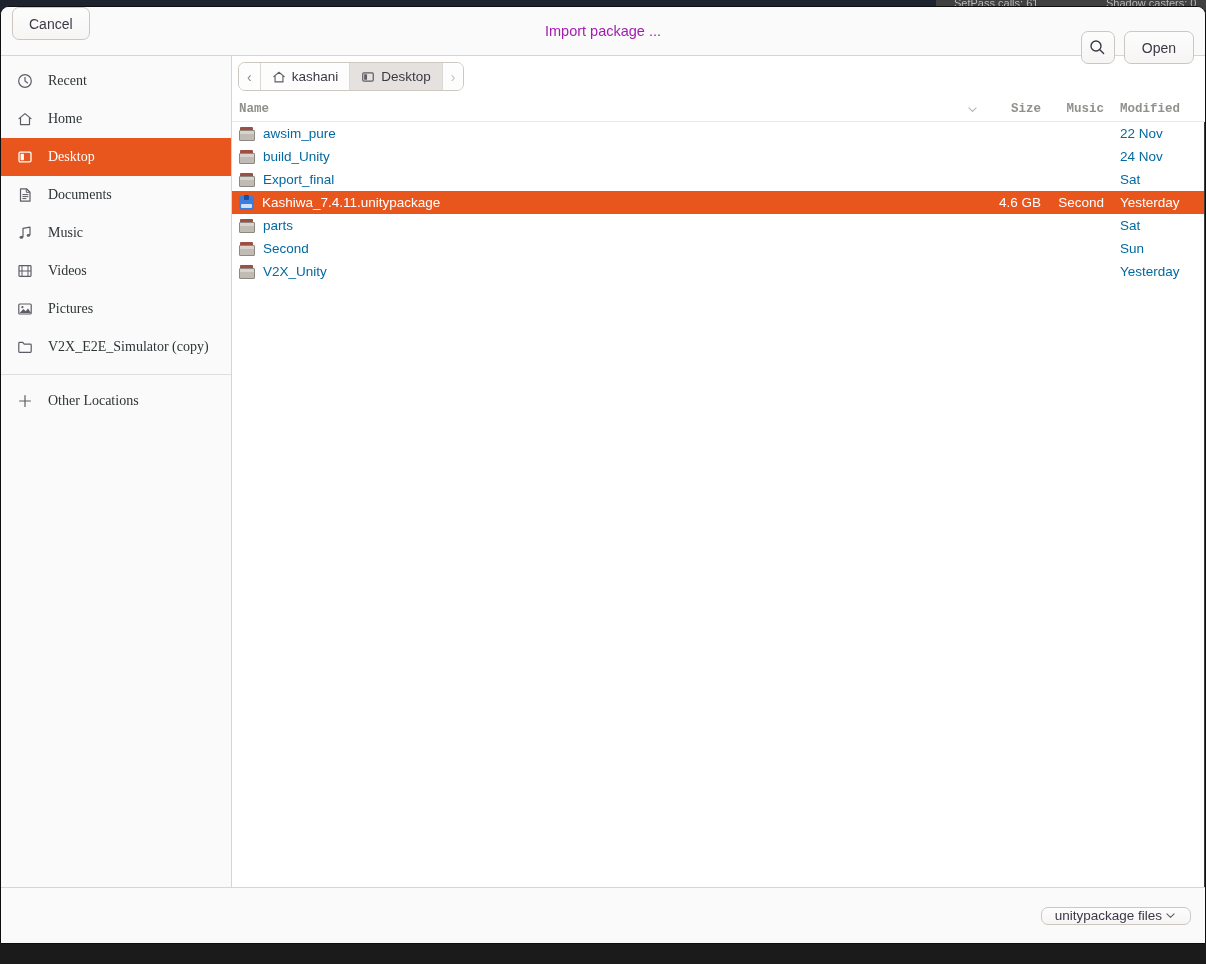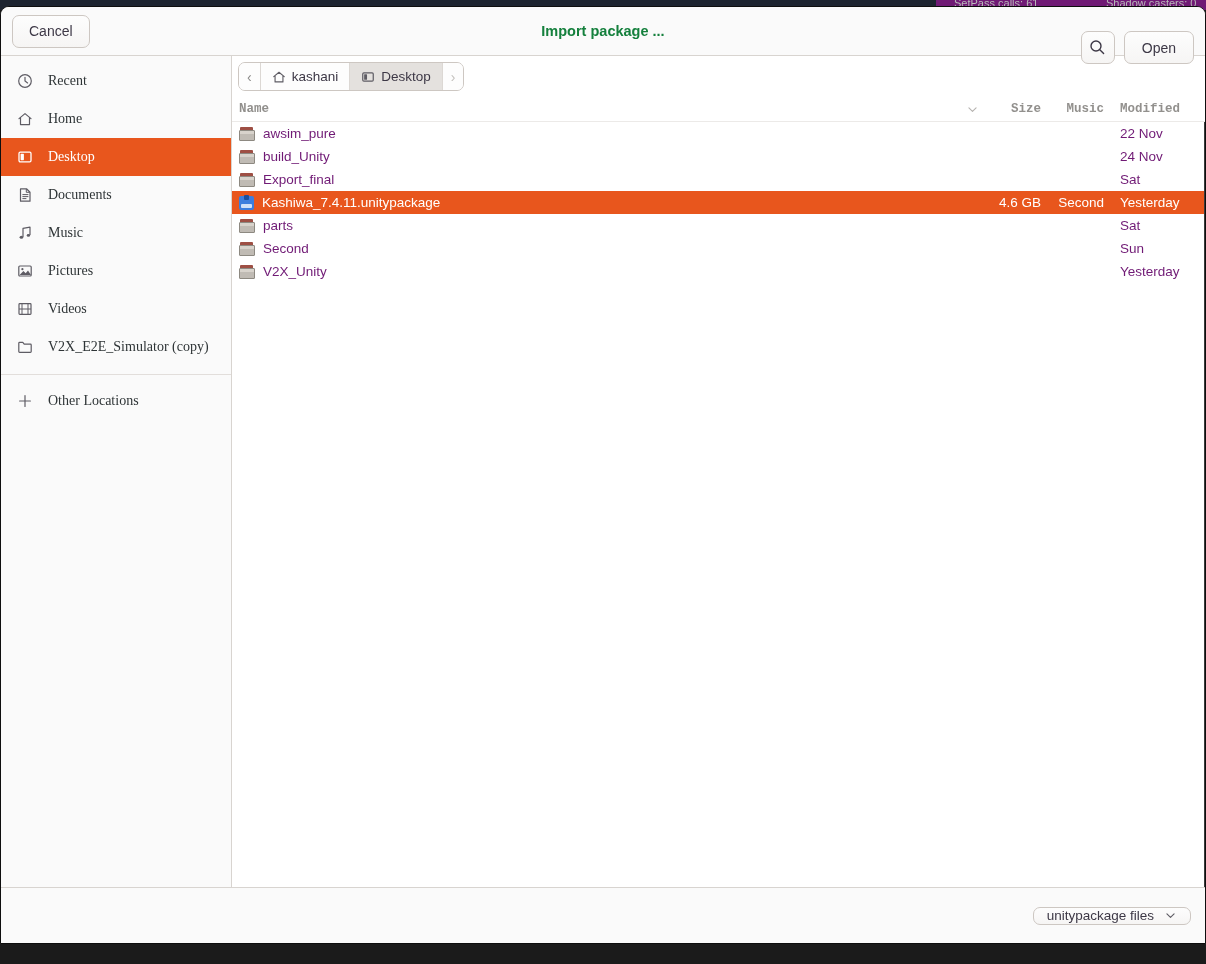--- a/index.html
+++ b/index.html
@@ -11,21 +11,21 @@
   }
 
   
   #unity-backdrop {
     position: absolute; left: 0; top: 0; width: 1206px; height: 10px;
     background: #1d2430;
     overflow: hidden;
   }
   #unity-stats {
     position: absolute; left: 936px; top: 0; width: 270px; height: 10px;
-    background: #701a75;
+    background: #404040;
     color: #b9b9b9;
     font-size: 11px; line-height: 10px;
     white-space: nowrap;
   }
   #unity-stats .stat { position: absolute; top: -2px; }
   #unity-stats .stat.a { left: 18px; }
   #unity-stats .stat.b { left: 170px; }
 
   
   #dialog {
@@ -37,27 +37,27 @@
     display: flex; flex-direction: column;
     overflow: hidden;
   }
 
   
   #headerbar {
     position: relative;
     height: 49px; flex: 0 0 49px;
     background: #fafafa;
     border-bottom: 1px solid #d8d4d0;
-    display: flex; align-items: center;
+    display: flex; 
     padding: 0 11px;
   }
   #dialog-title {
     position: absolute; left: 0; right: 0; top: 0; height: 40px;
     line-height: 49px; text-align: center;
-    font-size: 14.5px; font-weight: bold; color: #15803d;
+    font-size: 14.5px; font-weight: normal; color: #a21caf;
     pointer-events: none;
   }
   .hbtn {
     position: relative; z-index: 2;
     height: 33px;
     border: 1px solid #cdc7c2;
     border-radius: 7px;
     background: linear-gradient(to bottom, #fdfdfd, #f6f5f4);
     color: #3d3846;
     font-size: 14px;
@@ -158,21 +158,21 @@
   .c-sortchev { width: 28px; display: flex; justify-content: center; color: #b6b3b0; }
   .c-size { width: 57px; text-align: left; justify-content: flex-end; padding-right: 2px; }
   .c-type { width: 63px; text-align: right; justify-content: flex-end; padding-right: 2px; }
   .c-mod  { width: 86px; padding-left: 14px; }
 
   
   #filelist { flex: 1 1 auto; overflow: hidden; position: relative; }
   .frow {
     height: 23px;
     display: flex; align-items: center;
-    font-size: 13.5px; color: #701a75;
+    font-size: 13.5px; color: #0369a1;
     cursor: default;
   }
   .frow.selected { background: #e8561d; color: #ffffff; }
   .f-name { width: 726px; display: flex; align-items: center; padding-left: 7px; gap: 8px; min-width: 0; }
   .f-name .fnlabel { white-space: nowrap; overflow: hidden; text-overflow: ellipsis; }
   .f-spacer { width: 28px; }
   .f-size { width: 57px; text-align: right; padding-right: 2px; }
   .f-type { width: 63px; text-align: right; padding-right: 2px; }
   .f-mod  { width: 86px; padding-left: 14px; }
 
@@ -220,21 +220,21 @@
     background: #fafafa;
     border-top: 1px solid #d8d4d0;
     display: flex; align-items: center; justify-content: flex-end;
     padding-right: 14px;
   }
   #filter-combo {
     height: 18px;
     border: 1px solid #cdc7c2;
     border-radius: 7px;
     background: linear-gradient(to bottom, #fdfdfd, #f6f5f4);
-    display: flex; align-items: center; gap: 10px;
+    display: flex; align-items: center; gap: 2px;
     padding: 0 13px;
     font-size: 13.5px; color: #3d3846;
     cursor: default;
   }
   .chev { color: #5e5c64; display: flex; align-items: center; }
 
   
   #bottom-strip {
     position: absolute; left: 0; bottom: 0; width: 1206px; height: 20px;
     background: #1b1b1b;
@@ -317,36 +317,36 @@
             <ellipse cx="4.4" cy="12.2" rx="1.8" ry="1.5" fill="currentColor"></ellipse>
             <ellipse cx="11.4" cy="10.4" rx="1.7" ry="1.4" fill="currentColor"></ellipse>
           </svg>
         </span>
         <span class="plabel">Music</span>
       </div>
 
       <div class="place">
         <span class="picon">
           <svg width="16" height="16" viewBox="0 0 16 16">
+            <rect x="2" y="2.6" width="12" height="10.8" rx="0.8" fill="none" stroke="currentColor" stroke-width="1.2"></rect>
+            <path d="M5 2.6v10.8M11 2.6v10.8M2 8h12" fill="none" stroke="currentColor" stroke-width="1"></path>
+          </svg>
+        </span>
+        <span class="plabel">Videos</span>
+      </div>
+
+      <div class="place">
+        <span class="picon">
+          <svg width="16" height="16" viewBox="0 0 16 16">
             <rect x="1.8" y="3" width="12.4" height="10" rx="1" fill="none" stroke="currentColor" stroke-width="1.2"></rect>
             <circle cx="5.4" cy="6.2" r="1.1" fill="currentColor"></circle>
             <path d="M2.6 12 6.4 8l2.3 2.2 2.3-2.6 3 4.4z" fill="currentColor"></path>
           </svg>
         </span>
         <span class="plabel">Pictures</span>
-      </div>
-
-      <div class="place">
-        <span class="picon">
-          <svg width="16" height="16" viewBox="0 0 16 16">
-            <rect x="2" y="2.6" width="12" height="10.8" rx="0.8" fill="none" stroke="currentColor" stroke-width="1.2"></rect>
-            <path d="M5 2.6v10.8M11 2.6v10.8M2 8h12" fill="none" stroke="currentColor" stroke-width="1"></path>
-          </svg>
-        </span>
-        <span class="plabel">Videos</span>
       </div>
 
       <div class="place">
         <span class="picon">
           <svg width="16" height="16" viewBox="0 0 16 16">
             <path d="M1.8 12.6V4.2a.8.8 0 0 1 .8-.8h3.2l1.4 1.7h6.2a.8.8 0 0 1 .8.8v6.7a.8.8 0 0 1-.8.8H2.6a.8.8 0 0 1-.8-.8z" fill="none" stroke="currentColor" stroke-width="1.2" stroke-linejoin="round"></path>
           </svg>
         </span>
         <span class="plabel">V2X_E2E_Simulator (copy)</span>
       </div>

